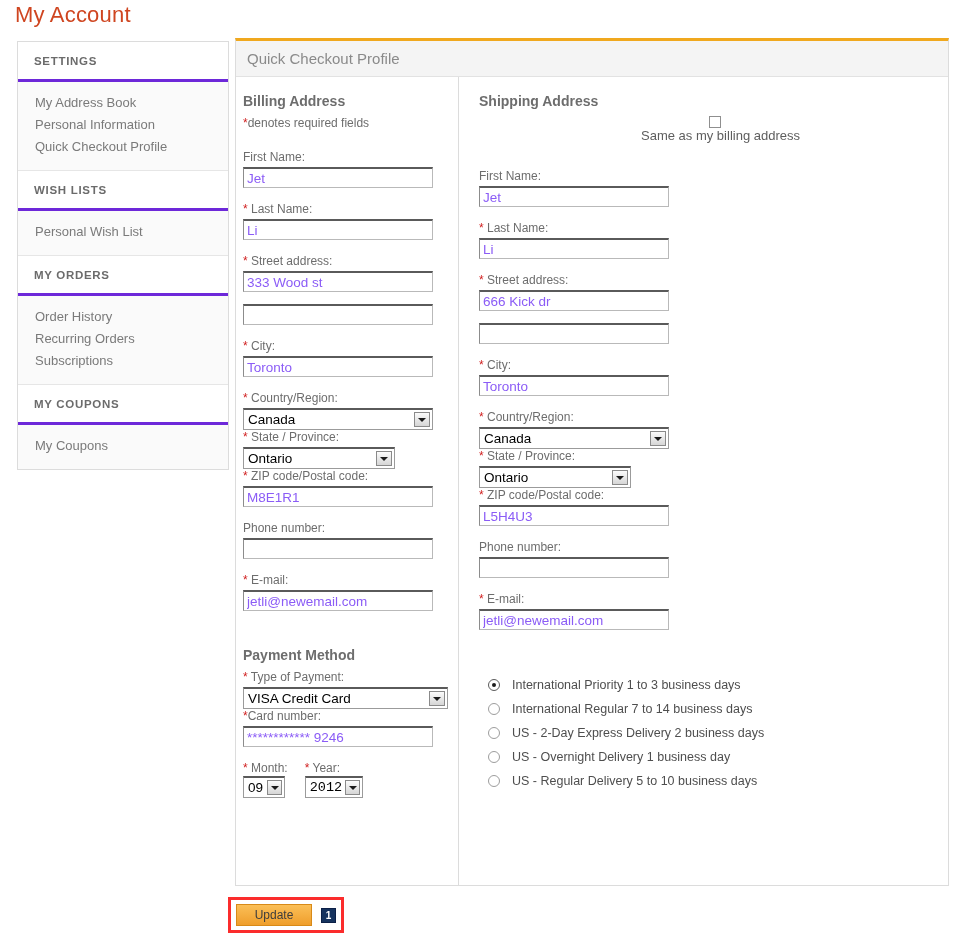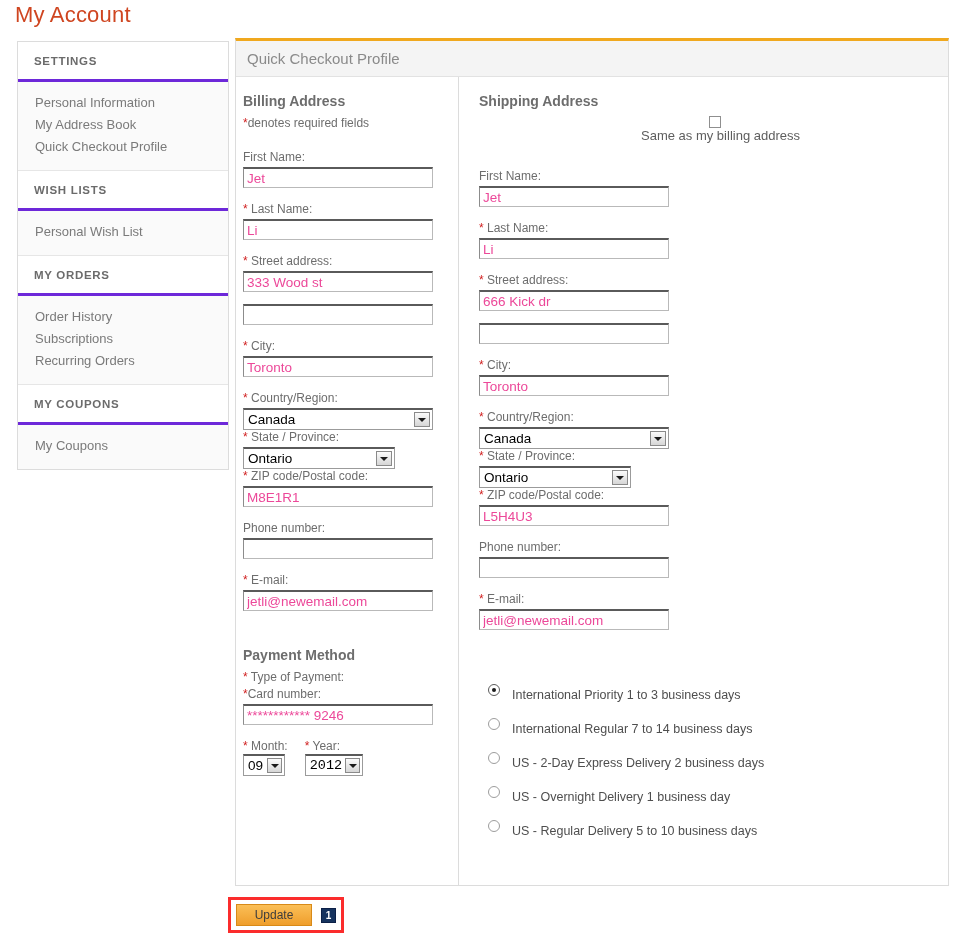--- a/index.html
+++ b/index.html
@@ -140,21 +140,21 @@
   .txt {
     width: 190px;
     height: 21px;
     box-sizing: border-box;
     border: 1px solid #b9b9b9;
     border-top: 2px solid #5a5a5a;
     border-left: 1px solid #8c8c8c;
     background: #ffffff;
     font-family: "Liberation Sans", sans-serif;
     font-size: 13.5px;
-    color: #ec4899;
+    color: #8b5cf6;
     padding: 0 2px 0 3px;
     line-height: 18px;
     outline: none;
     display: block;
     margin-bottom: 14px;
   }
   .txt.tight { margin-bottom: 12px; }
 
   
   .sel {
@@ -250,21 +250,21 @@
   .radio-row.on .radio-dot:after {
     content: "";
     position: absolute;
     left: 3px;
     top: 3px;
     width: 4px;
     height: 4px;
     border-radius: 50%;
     background: #1c1c1c;
   }
-  .radio-label { font-size: 12.5px; color: #4e4e4e; margin-top: 10px; }
+  .radio-label { font-size: 12.5px; color: #4e4e4e; }
 
   
   .update-wrap {
     position: absolute;
     left: 228px;
     top: 897px;
     border: 3px solid #fb2c2c;
     background: #ffffff;
     padding: 4px 5px;
     display: flex;
@@ -303,35 +303,35 @@
 <body>
 
 <div id="page">
 
   <div class="page-title">My Account</div>
 
   <div class="sidebar">
 
     <div class="side-section-head">SETTINGS</div>
     <div class="side-group">
+      <a class="side-item">My Address Book</a>
       <a class="side-item">Personal Information</a>
-      <a class="side-item">My Address Book</a>
       <a class="side-item">Quick Checkout Profile</a>
     </div>
 
     <div class="side-section-head">WISH LISTS</div>
     <div class="side-group">
       <a class="side-item">Personal Wish List</a>
     </div>
 
     <div class="side-section-head">MY ORDERS</div>
     <div class="side-group">
       <a class="side-item">Order History</a>
+      <a class="side-item">Recurring Orders</a>
       <a class="side-item">Subscriptions</a>
-      <a class="side-item">Recurring Orders</a>
     </div>
 
     <div class="side-section-head">MY COUPONS</div>
     <div class="side-group last">
       <a class="side-item">My Coupons</a>
     </div>
 
   </div>
 
   <div class="panel">
@@ -379,20 +379,24 @@
         <input class="txt" value="" style="">
 
         <div class="fld-label"><span class="star">*</span> <span>E-mail:</span></div>
         <input class="txt" value="jetli@newemail.com" style="">
 
         <div class="gap-before-payment"></div>
 
         <div class="sec-title">Payment Method</div>
 
         <div class="fld-label"><span class="star">*</span> <span>Type of Payment:</span></div>
+        <div class="sel w-pay">
+          <span class="sel-val">VISA Credit Card</span>
+          <span class="sel-arrow"></span>
+        </div>
 
         <div class="fld-label"><span class="star">*</span><span>Card number:</span></div>
         <input class="txt" value="************ 9246" style="">
 
         <div class="mini-row">
           <div class="mini-col">
             <div class="fld-label"><span class="star">*</span> <span>Month:</span></div>
             <div class="sel w-month">
               <span class="sel-val">09</span>
               <span class="sel-arrow"></span>

